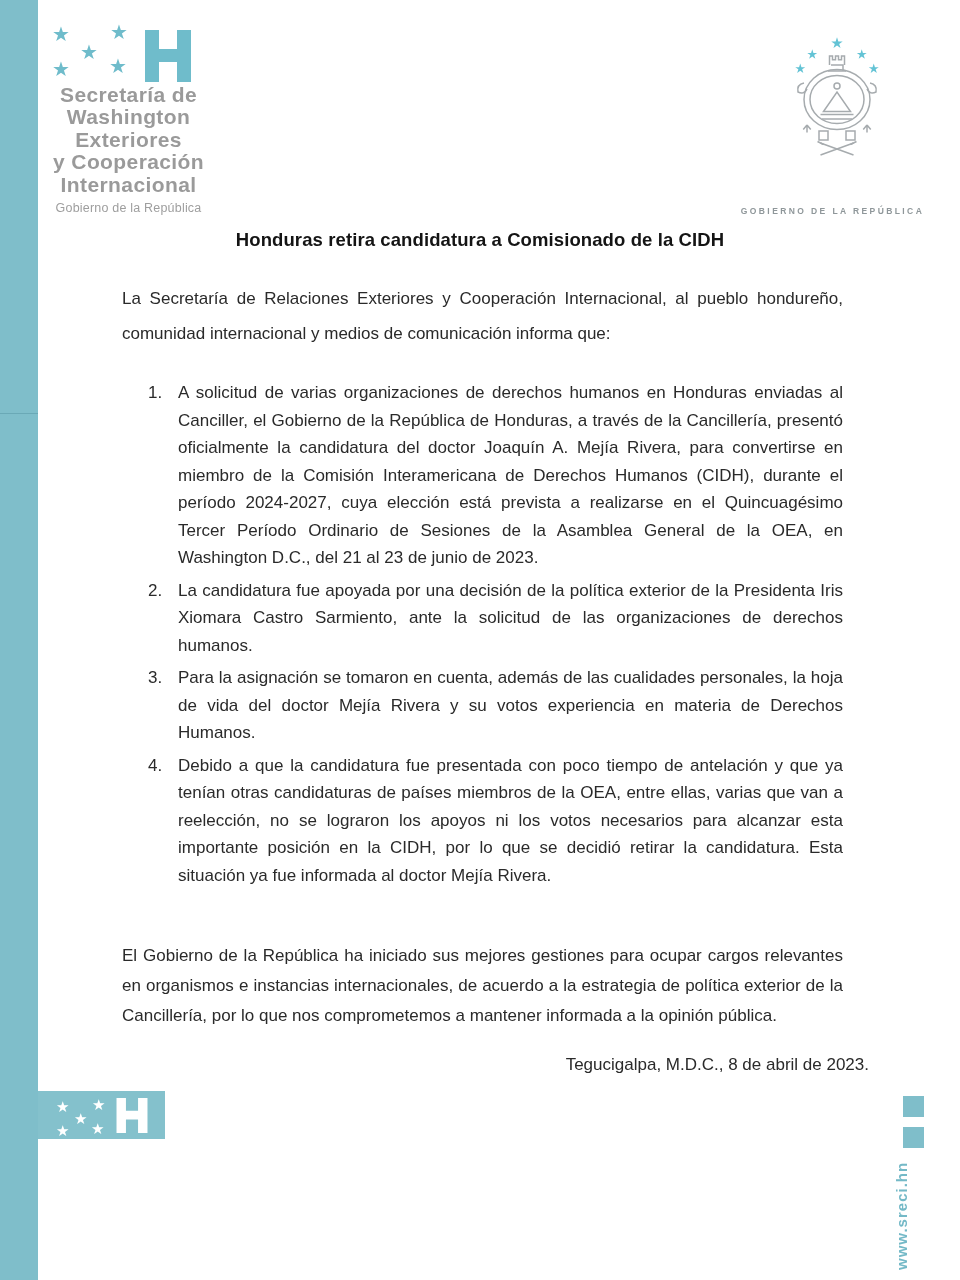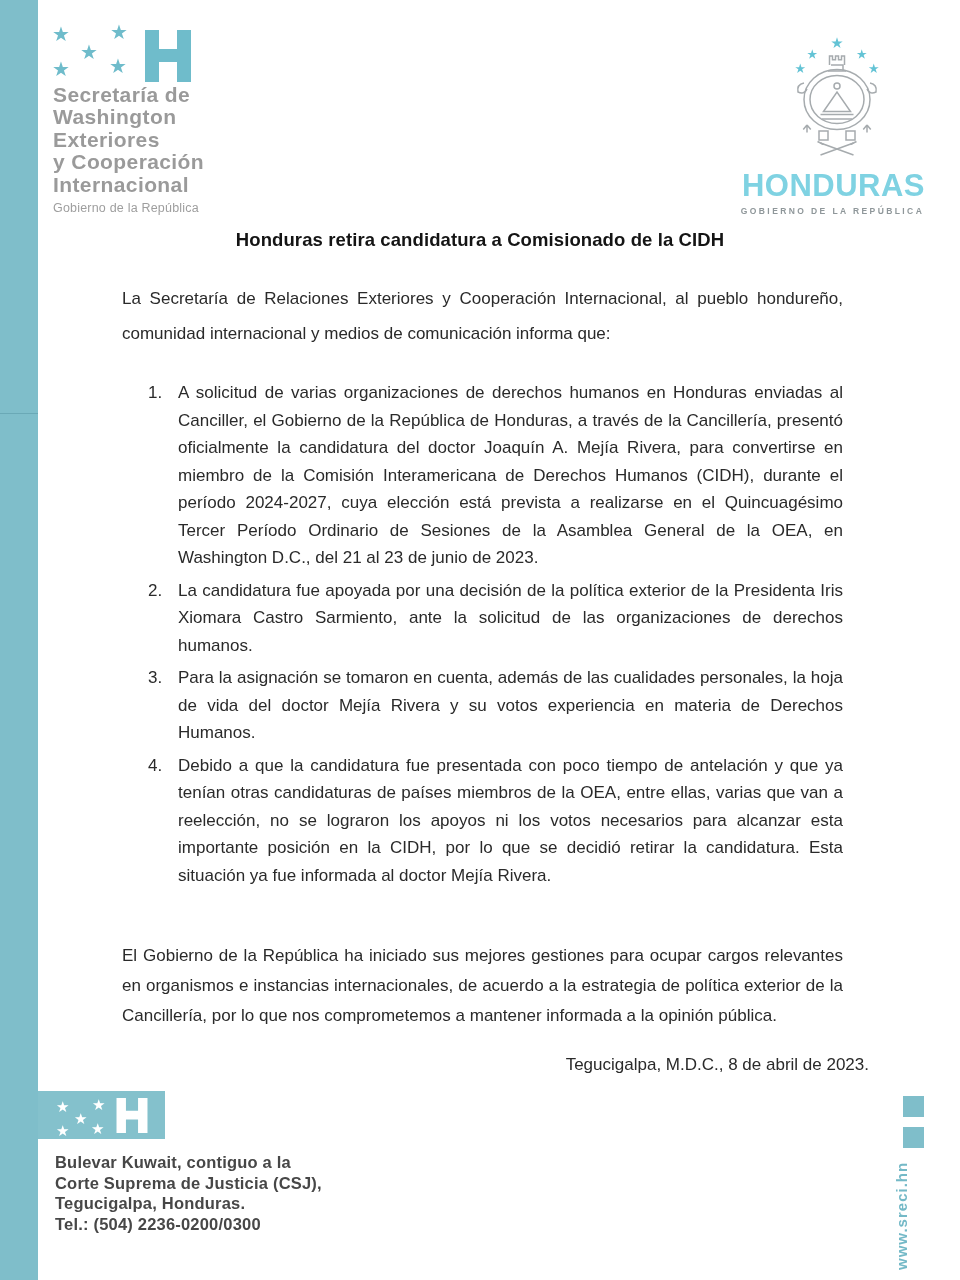--- a/index.html
+++ b/index.html
@@ -12,21 +12,21 @@
     margin:0 auto;
   }
   
   .stripe{position:absolute;left:0;top:0;width:38px;height:1280px;background:#7fbeca;}
   .stripe-seam{position:absolute;left:0;top:413px;width:38px;height:1px;background:#6aa9b6;}
 
   
   .logo-left{position:absolute;left:48px;top:22px;width:170px;height:62px;}
   .logo-left .star{position:absolute;font-size:20px;line-height:20px;color:#6fbccb;}
   .logo-left .hmark{position:absolute;left:97px;top:8px;}
-  .org-block{position:absolute;left:53px;top:84px;}
+  .org-block{position:absolute;left:53px;top:84px;text-align:center;}
   .org-line{
     font-size:21px;font-weight:bold;color:#9a9a9a;
     line-height:22.4px;letter-spacing:0.4px;
   }
   .org-tagline{margin-top:5px;font-size:12.5px;color:#9e9e9e;letter-spacing:0.2px;}
 
   
   .logo-right{position:absolute;left:725px;top:24px;width:215px;height:200px;}
   .coat{position:absolute;left:52px;top:0px;}
   .wordmark{
@@ -133,21 +133,20 @@
           <path d="M124 62 q10 2 8 12 q-8 4 -12 -4"></path>
           <path d="M40 118 v10 M40 118 l-5 6 M40 118 l5 6"></path>
           <path d="M120 118 v10 M120 118 l-5 6 M120 118 l5 6"></path>
           <rect x="56" y="126" width="12" height="12"></rect>
           <rect x="92" y="126" width="12" height="12"></rect>
           <path d="M58 142 L102 158 M102 142 L58 158"></path>
           <path d="M54 140 l8 4 M106 140 l-8 4"></path>
         </g>
       </svg>
     </span>
-    <div class="wordmark">HONDURAS</div>
     <div class="gob-caption">GOBIERNO DE LA REPÚBLICA</div>
   </div>
 
   <div class="doc-title">Honduras retira candidatura a Comisionado de la CIDH</div>
 
   <div class="content">
     <p class="intro">La Secretaría de Relaciones Exteriores y Cooperación Internacional, al pueblo hondureño, comunidad internacional y medios de comunicación informa que:</p>
 
     <div class="num-list">
       <div class="li">
@@ -179,24 +178,18 @@
     <span class="star" style="left:36px;top:20px;">★</span>
     <span class="star" style="left:18px;top:32px;">★</span>
     <span class="star" style="left:53px;top:30px;">★</span>
     <span class="hmark">
       <svg width="32" height="35" viewBox="0 0 46 52">
           <path fill="#ffffff" d="M0 0 h14 v19 h18 V0 h14 v52 H32 V32 H14 v20 H0 Z"></path>
         </svg>
     </span>
   </div>
 
-  <div class="address">
-    <div>Bulevar Kuwait, contiguo a la</div>
-    <div>Corte Suprema de Justicia (CSJ),</div>
-    <div>Tegucigalpa, Honduras.</div>
-    <div>Tel.: (504) 2236-0200/0300</div>
-  </div>
 
   <div class="sq sq1"></div>
   <div class="sq sq2"></div>
   <div class="website">www.sreci.hn</div>
 
 </div>
 
 </body></html>

